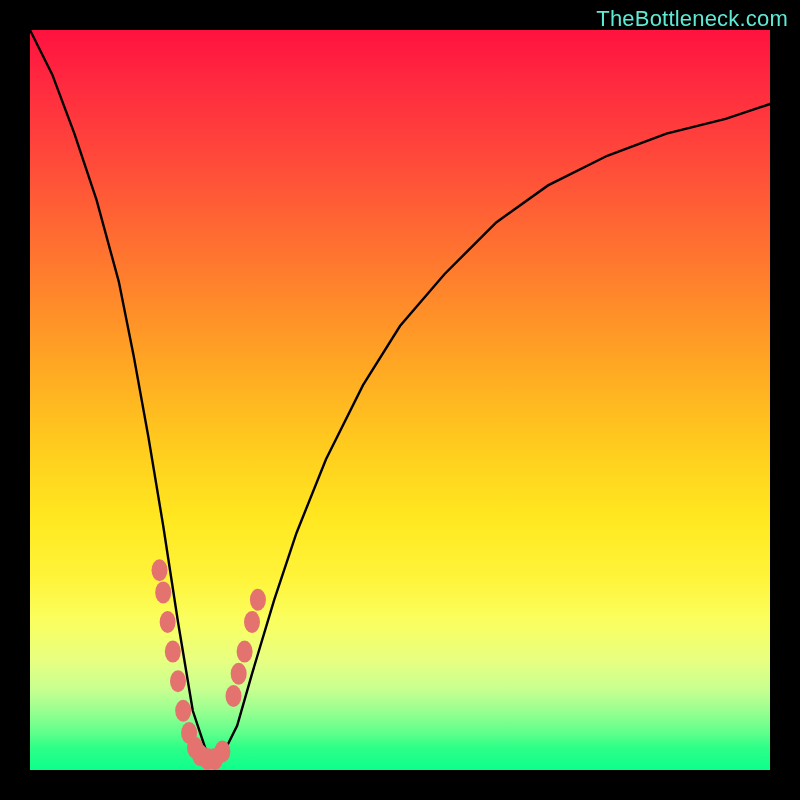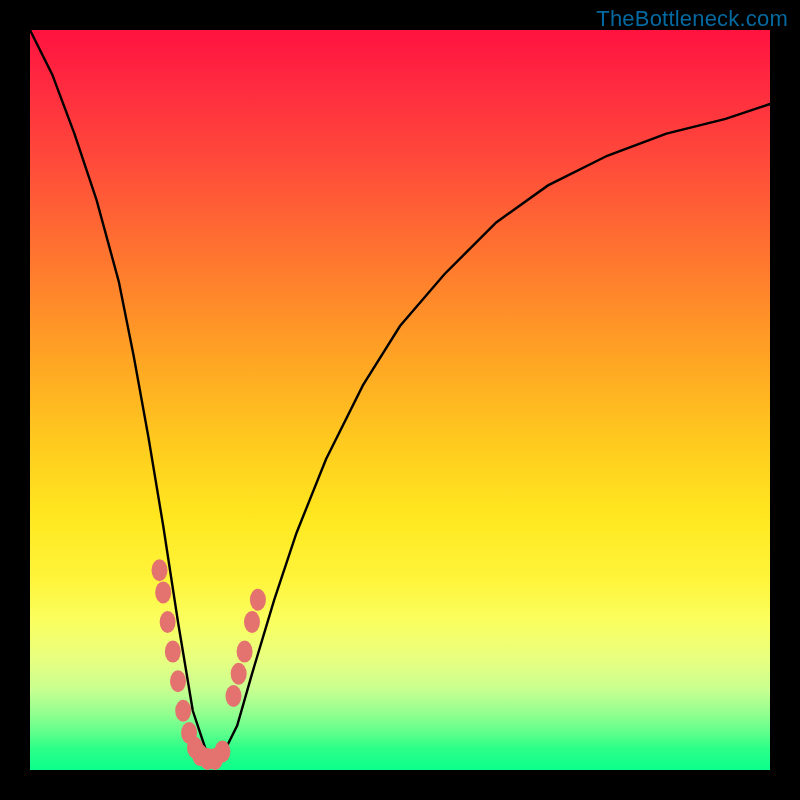--- a/index.html
+++ b/index.html
@@ -14,21 +14,21 @@
   .frame {
     position: relative;
     width: 800px;
     height: 800px;
     background: #000;
   }
   .watermark {
     position: absolute;
     top: 6px;
     right: 12px;
-    color: #0369a1;
+    color: #5eead4;
     font-size: 22px;
     font-weight: 400;
     letter-spacing: 0.2px;
     user-select: none;
   }
   .plot {
     position: absolute;
     left: 30px;
     top: 30px;
     width: 740px;

